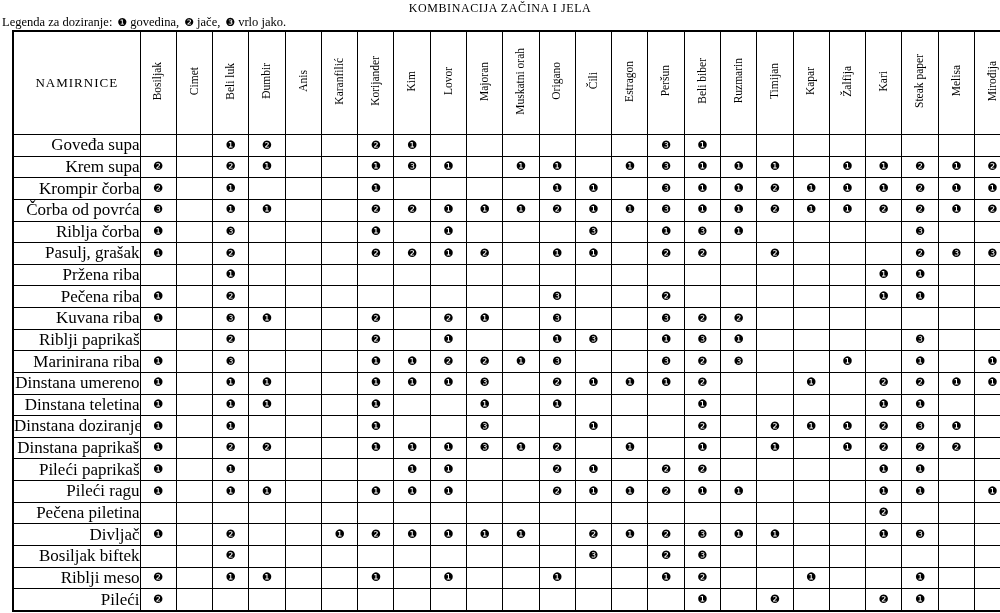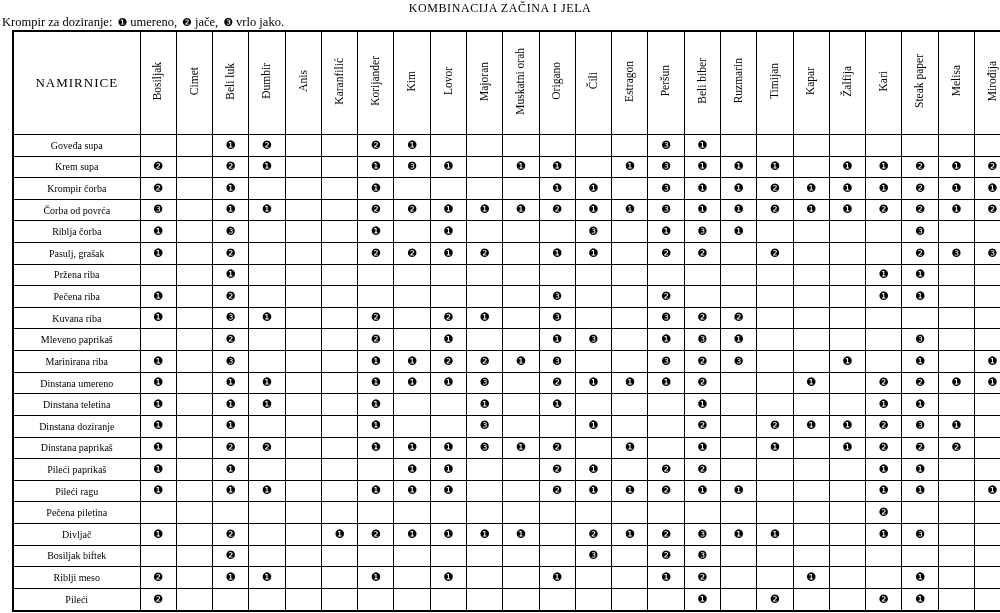--- a/index.html
+++ b/index.html
@@ -12,30 +12,30 @@
   #legend .sym:first-child{padding-left:4px;}
   table#grid{position:absolute;top:30px;left:12px;width:1000px;height:582px;
              border-collapse:collapse;table-layout:fixed;}
   #grid th,#grid td{border:1px solid #000;padding:0;overflow:hidden;}
   #grid{border:2px solid #000;}
   th.corner{font-size:13px;font-weight:normal;letter-spacing:1px;text-align:center;
             font-family:"Liberation Serif",serif;}
   th.col-h{height:102px;vertical-align:middle;text-align:center;font-weight:normal;}
   .vtext{display:inline-block;writing-mode:vertical-rl;transform:rotate(180deg);
          font-size:11.5px;line-height:1;white-space:nowrap;font-family:"Liberation Serif",serif;}
-  td.rlabel{font-size:10px;text-align:center;padding-left:4px;white-space:nowrap;}
+  td.rlabel{font-size:17px;text-align:right;padding-left:4px;white-space:nowrap;}
   td.dcell{text-align:center;vertical-align:middle;
            font-family:"DejaVu Sans",sans-serif;font-size:11.5px;line-height:1;}
 </style>
 </head>
 <body>
 
 <div id="page">
   <div id="title">KOMBINACIJA ZAČINA I JELA</div>
-  <div id="legend"><span>Krompir za doziranje:</span><span class="sym">❶</span><span>umereno,</span><span class="sym">❷</span><span>jače,</span><span class="sym">❸</span><span>vrlo jako.</span>
+  <div id="legend"><span>Legenda za doziranje:</span><span class="sym">❶</span><span>govedina,</span><span class="sym">❷</span><span>jače,</span><span class="sym">❸</span><span>vrlo jako.</span>
   </div>
 
   <table id="grid">
     <colgroup>
         <col style="width: 127px;">
         <col>
         <col>
         <col>
         <col>
         <col>
@@ -326,21 +326,21 @@
           <td class="dcell">❷</td>
           <td class="dcell"></td>
           <td class="dcell"></td>
           <td class="dcell"></td>
           <td class="dcell"></td>
           <td class="dcell"></td>
           <td class="dcell"></td>
           <td class="dcell"></td>
         </tr>
         <tr>
-          <td class="rlabel">Mleveno paprikaš</td>
+          <td class="rlabel">Riblji paprikaš</td>
           <td class="dcell"></td>
           <td class="dcell"></td>
           <td class="dcell">❷</td>
           <td class="dcell"></td>
           <td class="dcell"></td>
           <td class="dcell"></td>
           <td class="dcell">❷</td>
           <td class="dcell"></td>
           <td class="dcell">❶</td>
           <td class="dcell"></td>

